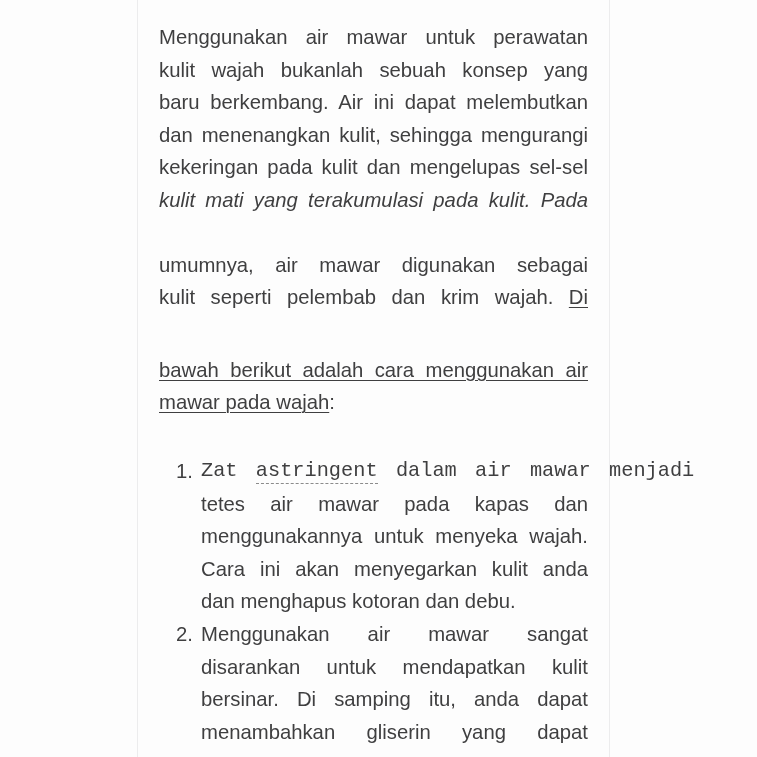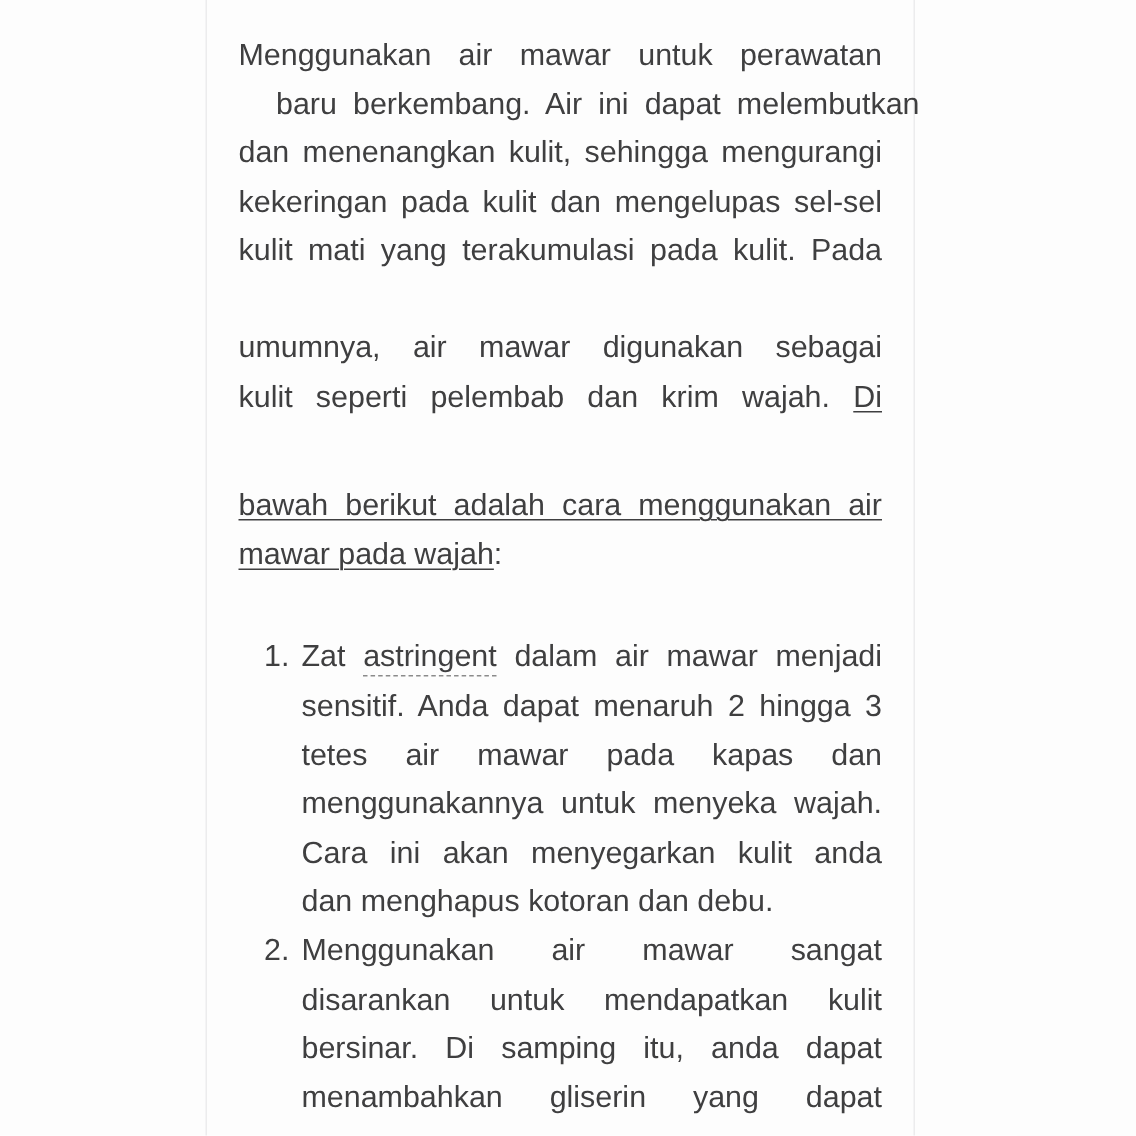--- a/index.html
+++ b/index.html
@@ -121,36 +121,36 @@
 <div class="page" style="background: rgb(253, 253, 253);">
 
   <div class="rule rule-left" style="background: rgb(236, 236, 237);"></div>
   <div class="rule rule-right" style="background: rgb(236, 236, 237);"></div>
 
   <div class="column">
     <article class="article" style="color: rgb(63, 63, 64);">
 
       <p class="para">
         <span class="ln" style="white-space: nowrap; display: block; width: 429px; word-spacing: 12.547px;">Menggunakan air mawar untuk perawatan</span>
-        <span class="ln" style="white-space: nowrap; display: block; width: 429px; word-spacing: 5.078px; margin-left: 25px;">baru berkembang. Air ini dapat melembutkan</span>
+        <span class="ln" style="white-space: nowrap; display: block; width: 429px; word-spacing: 10.703px;">kulit wajah bukanlah sebuah konsep yang</span>
+        <span class="ln" style="white-space: nowrap; display: block; width: 429px; word-spacing: 5.078px;">baru berkembang. Air ini dapat melembutkan</span>
         <span class="ln" style="white-space: nowrap; display: block; width: 429px; word-spacing: 3.23px;">dan menenangkan kulit, sehingga mengurangi</span>
         <span class="ln" style="white-space: nowrap; display: block; width: 429px; word-spacing: 3.494px;">kekeringan pada kulit dan mengelupas sel-sel</span>
-        <span class="ln" style="white-space: nowrap; display: block; width: 429px; word-spacing: 4.612px;">kulit mati yang terakumulasi pada kulit. Pada</span>
+        <span class="ln" style="white-space: nowrap; display: block; width: 429px; word-spacing: 4.612px; font-style: italic;">kulit mati yang terakumulasi pada kulit. Pada</span>
         <span class="ln" style="white-space: nowrap; display: block; width: 429px; word-spacing: 15.934px; margin-top: 32px;">umumnya, air mawar digunakan sebagai</span>
         <span class="ln" style="white-space: nowrap; display: block; width: 429px; word-spacing: 9.875px;"><span>kulit seperti pelembab dan krim wajah. </span><span class="u">Di</span></span>
         <span class="ln u" style="white-space: nowrap; display: block; width: 429px; word-spacing: 5.747px; margin-top: 40px;">bawah berikut adalah cara menggunakan air</span>
         <span class="ln-last" style="display: block;"><span class="u">mawar pada wajah</span><span>:</span></span>
       </p>
 
       <ol class="list">
 
         <li class="list-item">
           <span class="marker" style="color: rgb(63, 63, 64);">1.</span>
-          <span class="ln" style="white-space: nowrap; display: block; width: 387px; word-spacing: 6.153px;"><span>Zat </span><span class="dashed">astringent</span><span> dalam air mawar menjadi</span></span>
-          <span class="ln" style="white-space: nowrap; display: block; width: 387px; word-spacing: 3.987px;">sensitif. Anda dapat menaruh 2 hingga 3</span>
+          <span class="ln" style="white-space: nowrap; display: block; width: 387px; word-spacing: 6.153px; font-family: Liberation Mono, monospace;"><span>Zat </span><span class="dashed">astringent</span><span> dalam air mawar menjadi</span></span>
           <span class="ln" style="white-space: nowrap; display: block; width: 387px; word-spacing: 19.675px;">tetes air mawar pada kapas dan</span>
           <span class="ln" style="white-space: nowrap; display: block; width: 387px; word-spacing: 6.104px;">menggunakannya untuk menyeka wajah.</span>
           <span class="ln" style="white-space: nowrap; display: block; width: 387px; word-spacing: 9.303px;">Cara ini akan menyegarkan kulit anda</span>
           <span class="ln-last" style="display: block;">dan menghapus kotoran dan debu.</span>
         </li>
 
         <li class="list-item">
           <span class="marker" style="color: rgb(63, 63, 64);">2.</span>
           <span class="ln" style="white-space: nowrap; display: block; width: 387px; word-spacing: 32.417px;">Menggunakan air mawar sangat</span>
           <span class="ln" style="white-space: nowrap; display: block; width: 387px; word-spacing: 20.76px;">disarankan untuk mendapatkan kulit</span>

